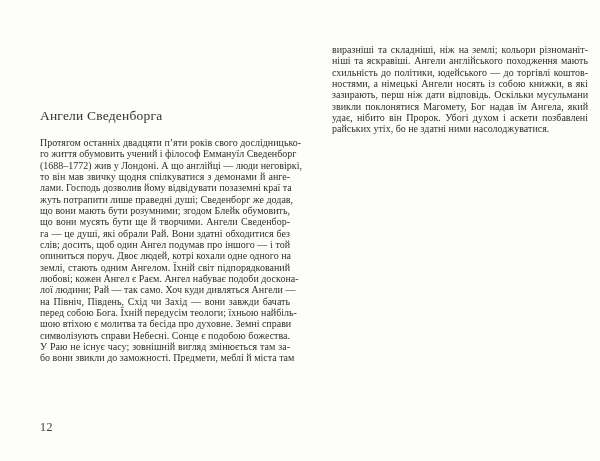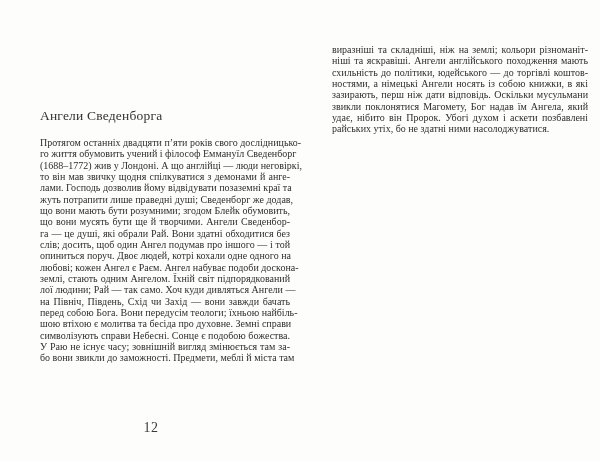--- a/index.html
+++ b/index.html
@@ -55,22 +55,21 @@
   }
   
   .right-col .tline:last-child {
     text-align-last: left;
   }
   .page-number {
     position: absolute;
     left: 40px;
     top: 420px;
     width: 222px;
-    text-align: center;
-    font-size: 14px;
+    font-size: 12px;
     color: #3c3b38;
     letter-spacing: 0.5px;
   }
 </style>
 </head>
 <body>
 
 <div class="book-spread">
 
   <div class="left-page">
@@ -81,25 +80,25 @@
         <div class="tline">го життя обумовить учений і філософ Еммануїл Сведенборг</div>
         <div class="tline">(1688–1772) жив у Лондоні. А що англійці — люди неговіркі,</div>
         <div class="tline">то він мав звичку щодня спілкуватися з демонами й анге-</div>
         <div class="tline">лами. Господь дозволив йому відвідувати позаземні краї та</div>
         <div class="tline">жуть потрапити лише праведні душі; Сведенборг же додав,</div>
         <div class="tline">що вони мають бути розумними; згодом Блейк обумовить,</div>
         <div class="tline">що вони мусять бути ще й творчими. Ангели Сведенбор-</div>
         <div class="tline">га — це душі, які обрали Рай. Вони здатні обходитися без</div>
         <div class="tline">слів; досить, щоб один Ангел подумав про іншого — і той</div>
         <div class="tline">опиниться поруч. Двоє людей, котрі кохали одне одного на</div>
+        <div class="tline">землі, стають одним Ангелом. Їхній світ підпорядкований</div>
         <div class="tline">любові; кожен Ангел є Раєм. Ангел набуває подоби доскона-</div>
-        <div class="tline">землі, стають одним Ангелом. Їхній світ підпорядкований</div>
         <div class="tline">лої людини; Рай — так само. Хоч куди дивляться Ангели —</div>
         <div class="tline">на Північ, Південь, Схід чи Захід — вони завжди бачать</div>
-        <div class="tline">перед собою Бога. Вони передусім теологи; їхньою найбіль-</div>
+        <div class="tline">перед собою Бога. Їхній передусім теологи; їхньою найбіль-</div>
         <div class="tline">шою втіхою є молитва та бесіда про духовне. Земні справи</div>
         <div class="tline">символізують справи Небесні. Сонце є подобою божества.</div>
         <div class="tline">У Раю не існує часу; зовнішній вигляд змінюється там за-</div>
         <div class="tline">бо вони звикли до заможності. Предмети, меблі й міста там</div>
       </div>
 
     <div class="page-number">12</div>
   </div>
 
   <div class="right-page">

